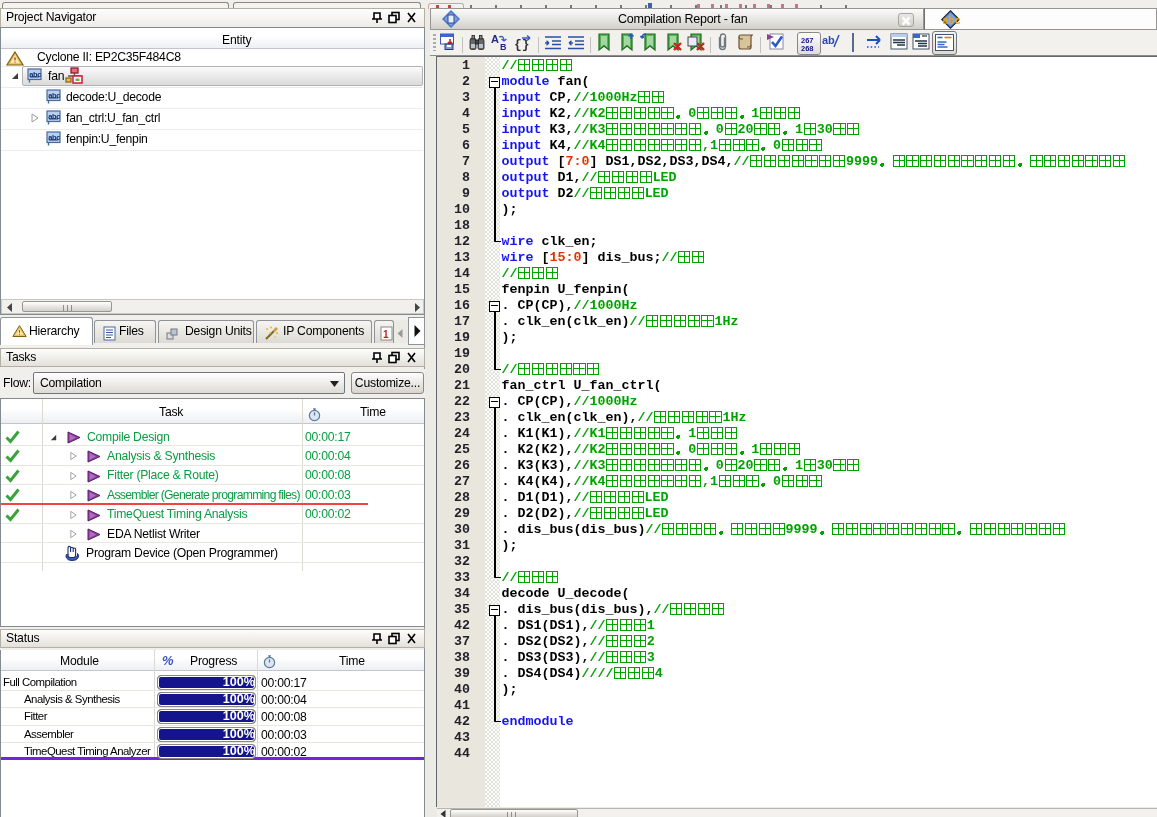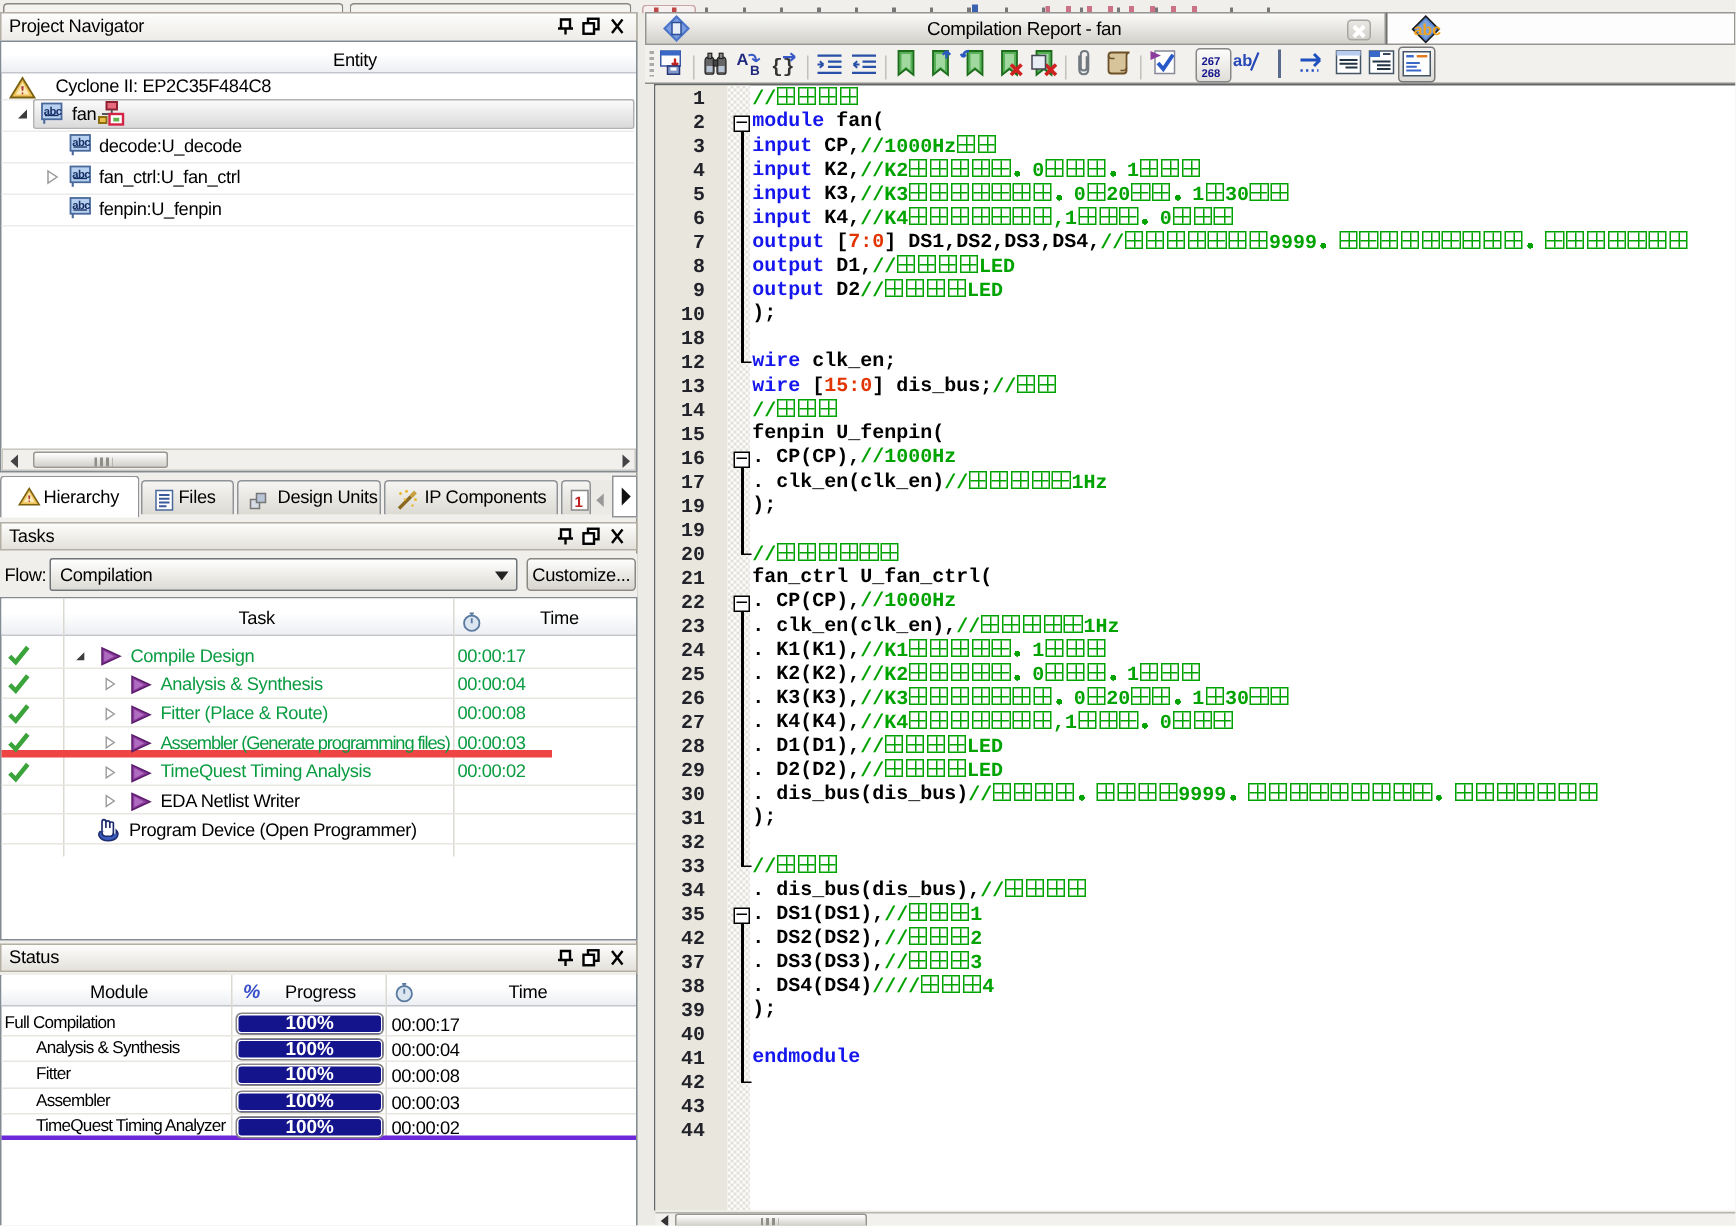--- a/index.html
+++ b/index.html
@@ -7,21 +7,21 @@
 .dtitle{position:absolute;background:linear-gradient(#fdfdfc,#e3e1da);border:1px solid #b3afa4;font-size:12.2px;letter-spacing:-0.2px;color:#000;line-height:17px;padding-left:5px;box-sizing:border-box}
 .whitebox{position:absolute;background:#fff;border:1px solid #828a92;box-sizing:border-box}
 .hdr{background:linear-gradient(#ffffff 40%,#edeff3);border-bottom:1px solid #c2c6cc;position:absolute;box-sizing:border-box;font-size:12.2px;letter-spacing:-0.2px;color:#000}
 .trow{position:absolute;left:1px;width:422px;border-bottom:1px solid #ececec;font-size:12.2px;letter-spacing:-0.25px;color:#000}
 .sbtrack{position:absolute;background:#f1f0ed;border:1px solid #c9c7c0;box-sizing:border-box}
 .sbthumb{position:absolute;background:linear-gradient(#ffffff,#d2d0c9);border:1px solid #98968f;border-radius:2px;box-sizing:border-box}
 .tab{position:absolute;border:1px solid #8f9296;border-bottom:none;border-radius:3px 3px 0 0;background:linear-gradient(#f6f5f2,#dcdad3);font-size:12.2px;letter-spacing:-0.2px;box-sizing:border-box;color:#000;white-space:nowrap}
 .btn{position:absolute;background:linear-gradient(#fefefe,#d6d4cd);border:1px solid #8a8880;border-radius:3px;box-sizing:border-box;font-size:12.2px;letter-spacing:-0.2px;text-align:center;color:#000}
 .t12{font-size:12.2px;letter-spacing:-0.25px;color:#000;position:absolute;white-space:nowrap}
 .green{color:#0a9c41}
-.pbar{position:absolute;width:99px;height:15px;background:#14148c;border:1px solid #8a8886;border-radius:4px;box-sizing:border-box;color:#fff;font-weight:bold;font-size:12.6px;text-align:center;line-height:13px;box-shadow:inset 0 0 0 1px #fff}
+.pbar{position:absolute;width:99px;height:15px;background:#14148c;border:1px solid #8a8886;border-radius:4px;box-sizing:border-box;color:#fff;font-weight:bold;font-size:12.6px;text-align:right;line-height:13px;box-shadow:inset 0 0 0 1px #fff}
 .gvline{position:absolute;width:1px;background:#dbd9d2}
 #edwrap{position:absolute;left:436px;top:56px;width:721px;height:751px;background:#fff;border-top:1px solid #63676b;border-left:1px solid #63676b;box-sizing:border-box}
 #gutter{position:absolute;left:0;top:0;width:48px;height:750px;background:#e9e7dd}
 #foldcol{position:absolute;left:48px;top:0;width:15px;height:750px;background:conic-gradient(#e3e1db 25%,#fcfcfa 0 50%,#e3e1db 0 75%,#fcfcfa 0) 0 0/4px 4px}
 #lnums{position:absolute;left:0;top:1px;width:33px;text-align:right;font-family:"Liberation Mono",monospace;font-size:13.3px;font-weight:bold;color:#22222a}
 #code{position:absolute;left:64.5px;top:1px;font-family:"Liberation Mono",monospace;font-size:13.34px;font-weight:bold;color:#000}
 .ln{height:16px;line-height:16px;white-space:pre}
 .k{color:#1616ee}
 .c{color:#00a300}
 .n{color:#e23400}
@@ -259,21 +259,21 @@
       <svg width="9" height="10" style="left:68px;top:5px" viewBox="0 0 10 10">
         <path d="M2 1 L8 5 L2 9 Z" fill="#fff" stroke="#9a9a9a"></path>
       </svg>
       <svg width="15" height="13" style="left:86px;top:4px" viewBox="0 0 15 13">
         <path d="M1 1 L13 6.5 L1 12 Z" fill="#8c3c9c" stroke="#5c1c6c" stroke-width="1"></path>
         <path d="M2.5 3 L9 6.5 L2.5 10Z" fill="#b06cc0"></path>
       </svg>
       <span class="t12 green" style="left:106px;top:2.5px">Fitter (Place &amp; Route)</span>
       <span class="t12 green" style="left:304px;top:2.5px">00:00:08</span>
     </div>
-    <div class="abs" style="left:0;top:86.2px;width:367px;height:19.4px;border-bottom:5px solid #ef4444;box-sizing:border-box">
+    <div class="abs" style="left:0;top:86.2px;width:367px;height:19.4px;border-bottom:2px solid #ef4444;box-sizing:border-box">
       <svg width="15" height="14" style="left:4px;top:3px" viewBox="0 0 15 14">
         <path d="M1.5 7.5 L5.5 11.5 L13.5 1.5" stroke="#3aa33a" stroke-width="3" fill="none"></path>
       </svg>
       <svg width="9" height="10" style="left:68px;top:5px" viewBox="0 0 10 10">
         <path d="M2 1 L8 5 L2 9 Z" fill="#fff" stroke="#9a9a9a"></path>
       </svg>
       <svg width="15" height="13" style="left:86px;top:4px" viewBox="0 0 15 13">
         <path d="M1 1 L13 6.5 L1 12 Z" fill="#8c3c9c" stroke="#5c1c6c" stroke-width="1"></path>
         <path d="M2.5 3 L9 6.5 L2.5 10Z" fill="#b06cc0"></path>
       </svg>
@@ -578,20 +578,21 @@
       <div class="ln">. K1(K1),<span class="c">//K1<i class="g"></i><i class="g"></i><i class="g"></i><i class="g"></i><i class="g"></i><i class="p"></i>1<i class="g"></i><i class="g"></i><i class="g"></i></span></div>
       <div class="ln">. K2(K2),<span class="c">//K2<i class="g"></i><i class="g"></i><i class="g"></i><i class="g"></i><i class="g"></i><i class="p"></i>0<i class="g"></i><i class="g"></i><i class="g"></i><i class="p"></i>1<i class="g"></i><i class="g"></i><i class="g"></i></span></div>
       <div class="ln">. K3(K3),<span class="c">//K3<i class="g"></i><i class="g"></i><i class="g"></i><i class="g"></i><i class="g"></i><i class="g"></i><i class="g"></i><i class="p"></i>0<i class="g"></i>20<i class="g"></i><i class="g"></i><i class="p"></i>1<i class="g"></i>30<i class="g"></i><i class="g"></i></span></div>
       <div class="ln">. K4(K4),<span class="c">//K4<i class="g"></i><i class="g"></i><i class="g"></i><i class="g"></i><i class="g"></i><i class="g"></i><i class="g"></i>,1<i class="g"></i><i class="g"></i><i class="g"></i><i class="p"></i>0<i class="g"></i><i class="g"></i><i class="g"></i></span></div>
       <div class="ln">. D1(D1),<span class="c">//<i class="g"></i><i class="g"></i><i class="g"></i><i class="g"></i>LED</span></div>
       <div class="ln">. D2(D2),<span class="c">//<i class="g"></i><i class="g"></i><i class="g"></i><i class="g"></i>LED</span></div>
       <div class="ln">. dis_bus(dis_bus)<span class="c">//<i class="g"></i><i class="g"></i><i class="g"></i><i class="g"></i><i class="p"></i><i class="g"></i><i class="g"></i><i class="g"></i><i class="g"></i>9999<i class="p"></i><i class="g"></i><i class="g"></i><i class="g"></i><i class="g"></i><i class="g"></i><i class="g"></i><i class="g"></i><i class="g"></i><i class="g"></i><i class="p"></i><i class="g"></i><i class="g"></i><i class="g"></i><i class="g"></i><i class="g"></i><i class="g"></i><i class="g"></i></span></div>
       <div class="ln">);</div>
       <div class="ln"></div>
       <div class="ln"><span class="c">//<i class="g"></i><i class="g"></i><i class="g"></i></span></div>
+      <div class="ln">decode U_decode(</div>
       <div class="ln">. dis_bus(dis_bus),<span class="c">//<i class="g"></i><i class="g"></i><i class="g"></i><i class="g"></i></span></div>
       <div class="ln">. DS1(DS1),<span class="c">//<i class="g"></i><i class="g"></i><i class="g"></i>1</span></div>
       <div class="ln">. DS2(DS2),<span class="c">//<i class="g"></i><i class="g"></i><i class="g"></i>2</span></div>
       <div class="ln">. DS3(DS3),<span class="c">//<i class="g"></i><i class="g"></i><i class="g"></i>3</span></div>
       <div class="ln">. DS4(DS4)<span class="c">////<i class="g"></i><i class="g"></i><i class="g"></i>4</span></div>
       <div class="ln">);</div>
       <div class="ln"></div>
       <div class="ln"><span class="k">endmodule</span></div>
       <div class="ln"></div>
     </div>

